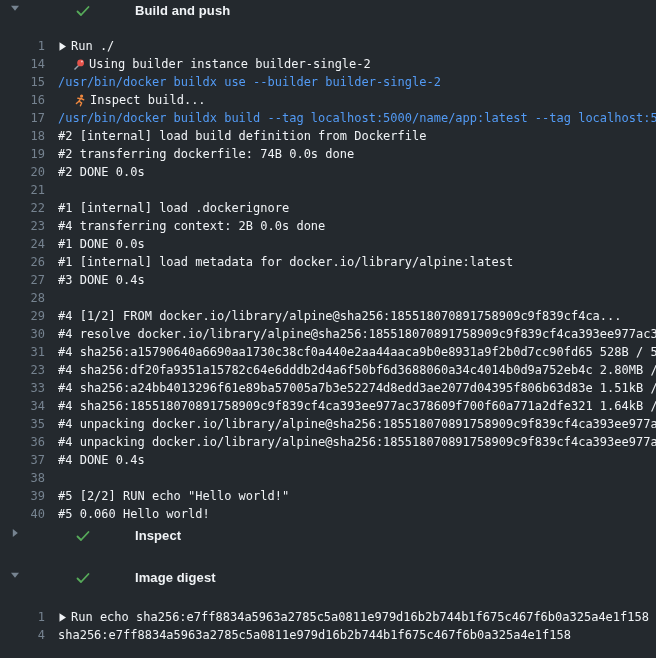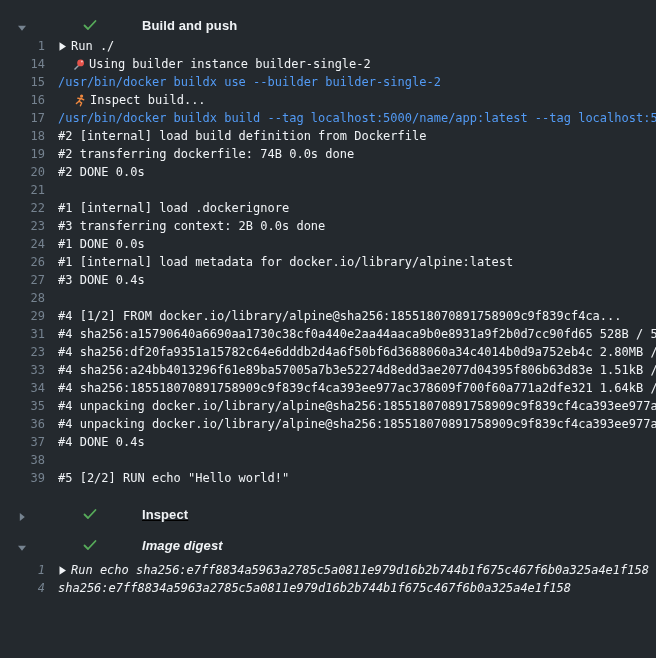--- a/index.html
+++ b/index.html
@@ -8,32 +8,32 @@
     --pin-red:#e5534b; --runner-orange:#f0883e;
   }
   *{box-sizing:border-box;margin:0;padding:0;}
   html,body{width:656px;height:658px;overflow:hidden;}
   body{
     background:var(--background);
     font-family:"DejaVu Sans Mono",monospace;
     padding-top:3px;
   }
   .section-header{
-    display:flex;align-items:flex-end;height:30px;padding-left:17px;cursor:pointer;gap:38px;
+    display:flex;align-items:flex-start;height:30px;padding-left:10px;cursor:pointer;gap:38px;
   }
   .toggle-icon{width:10px;height:10px;flex:none;margin-right:17px;color:var(--toggle-gray);display:flex;align-items:center;}
   .check-icon{width:16px;height:16px;flex:none;margin-right:6px;color:var(--success-green);display:flex;align-items:center;}
   .section-title{
     font-family:"Liberation Sans",sans-serif;font-weight:700;font-size:13px;
     color:var(--log-text);letter-spacing:0.1px;
   }
   .log-lines{margin-top:4px;}
   #section-build .log-lines{margin-bottom:5px;}
-  #section-inspect{margin-top:0;text-decoration:underline;}
-  #section-digest{margin-top:1px;font-style:italic;}
+  #section-inspect{margin-top:0;}
+  #section-digest{margin-top:12px;}
   #section-digest .log-lines{margin-top:8px;}
   .log-line{
     display:flex;align-items:center;height:18px;line-height:18px;
     font-size:12px;white-space:pre;overflow:hidden;
   }
   .line-num{
     width:45px;flex:none;text-align:right;color:var(--line-number);
     cursor:pointer;user-select:none;
   }
   .line-text{margin-left:13px;color:var(--log-text);}
@@ -75,35 +75,37 @@
         <div class="log-line"><span class="line-num">16</span><span class="row-icon indented"><svg width="13" height="13" viewBox="0 0 13 13">
               <circle cx="8.6" cy="2.1" r="1.6" fill="#f0883e"></circle>
               <path d="M8 4.2 L6 7.2 M6 7.2 L8.6 9 L7.4 11.8 M6 7.2 L3.4 9.6 M8.2 4.5 L10.8 5.8 M7.8 4.6 L4.8 4.2" stroke="#f0883e" stroke-width="1.4" fill="none" stroke-linecap="round"></path>
             </svg></span><span class="line-text">Inspect build...</span></div>
         <div class="log-line"><span class="line-num">17</span><span class="line-text command">/usr/bin/docker buildx build --tag localhost:5000/name/app:latest --tag localhost:50</span></div>
         <div class="log-line"><span class="line-num">18</span><span class="line-text">#2 [internal] load build definition from Dockerfile</span></div>
         <div class="log-line"><span class="line-num">19</span><span class="line-text">#2 transferring dockerfile: 74B 0.0s done</span></div>
         <div class="log-line"><span class="line-num">20</span><span class="line-text">#2 DONE 0.0s</span></div>
         <div class="log-line"><span class="line-num">21</span><span class="line-text"></span></div>
         <div class="log-line"><span class="line-num">22</span><span class="line-text">#1 [internal] load .dockerignore</span></div>
-        <div class="log-line"><span class="line-num">23</span><span class="line-text">#3 transferring context: 2B 0.0s done</span></div>
+        <div class="log-line"><span class="line-num">23</span><span class="line-text">#4 transferring context: 2B 0.0s done</span></div>
         <div class="log-line"><span class="line-num">24</span><span class="line-text">#1 DONE 0.0s</span></div>
         <div class="log-line"><span class="line-num">26</span><span class="line-text">#1 [internal] load metadata for docker.io/library/alpine:latest</span></div>
         <div class="log-line"><span class="line-num">27</span><span class="line-text">#3 DONE 0.4s</span></div>
         <div class="log-line"><span class="line-num">28</span><span class="line-text"></span></div>
         <div class="log-line"><span class="line-num">29</span><span class="line-text">#4 [1/2] FROM docker.io/library/alpine@sha256:185518070891758909c9f839cf4ca...</span></div>
+        <div class="log-line"><span class="line-num">30</span><span class="line-text">#4 resolve docker.io/library/alpine@sha256:185518070891758909c9f839cf4ca393ee977ac3</span></div>
         <div class="log-line"><span class="line-num">31</span><span class="line-text">#4 sha256:a15790640a6690aa1730c38cf0a440e2aa44aaca9b0e8931a9f2b0d7cc90fd65 528B / 5</span></div>
         <div class="log-line"><span class="line-num">23</span><span class="line-text">#4 sha256:df20fa9351a15782c64e6dddb2d4a6f50bf6d3688060a34c4014b0d9a752eb4c 2.80MB /</span></div>
         <div class="log-line"><span class="line-num">33</span><span class="line-text">#4 sha256:a24bb4013296f61e89ba57005a7b3e52274d8edd3ae2077d04395f806b63d83e 1.51kB /</span></div>
         <div class="log-line"><span class="line-num">34</span><span class="line-text">#4 sha256:185518070891758909c9f839cf4ca393ee977ac378609f700f60a771a2dfe321 1.64kB /</span></div>
         <div class="log-line"><span class="line-num">35</span><span class="line-text">#4 unpacking docker.io/library/alpine@sha256:185518070891758909c9f839cf4ca393ee977a</span></div>
         <div class="log-line"><span class="line-num">36</span><span class="line-text">#4 unpacking docker.io/library/alpine@sha256:185518070891758909c9f839cf4ca393ee977a</span></div>
         <div class="log-line"><span class="line-num">37</span><span class="line-text">#4 DONE 0.4s</span></div>
         <div class="log-line"><span class="line-num">38</span><span class="line-text"></span></div>
         <div class="log-line"><span class="line-num">39</span><span class="line-text">#5 [2/2] RUN echo "Hello world!"</span></div>
+        <div class="log-line"><span class="line-num">40</span><span class="line-text">#5 0.060 Hello world!</span></div>
       </div>
   </section>
 
   <section id="section-inspect">
     <div class="section-header">
       <span class="toggle-icon">
         <svg width="10" height="10" viewBox="0 0 10 10">
             <path d="M2.8 1 v8 L7.8 5 Z" fill="currentColor"></path>
           </svg>
       </span>

